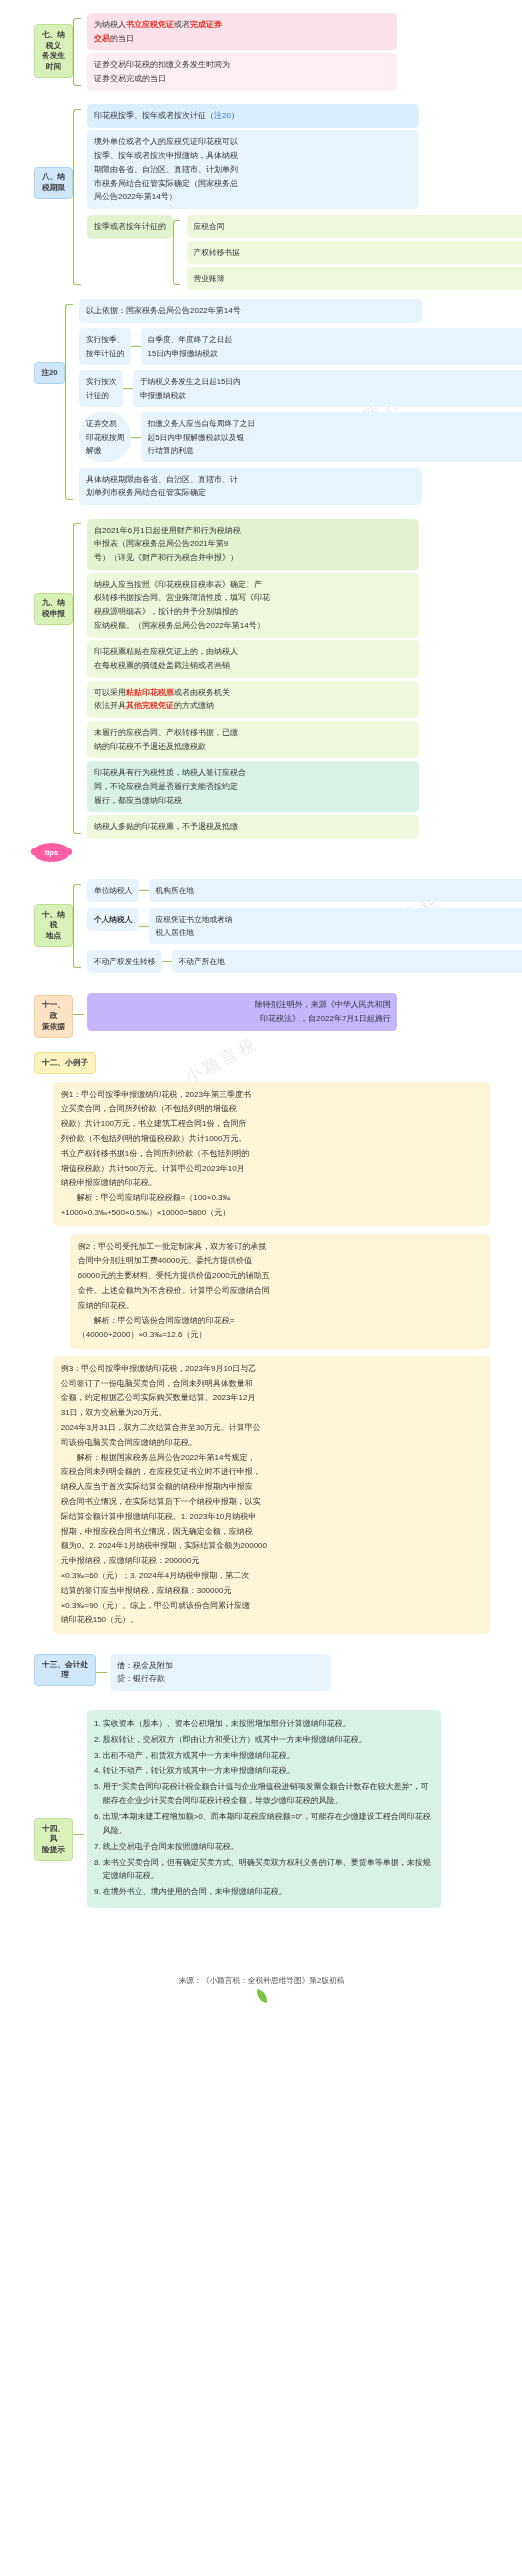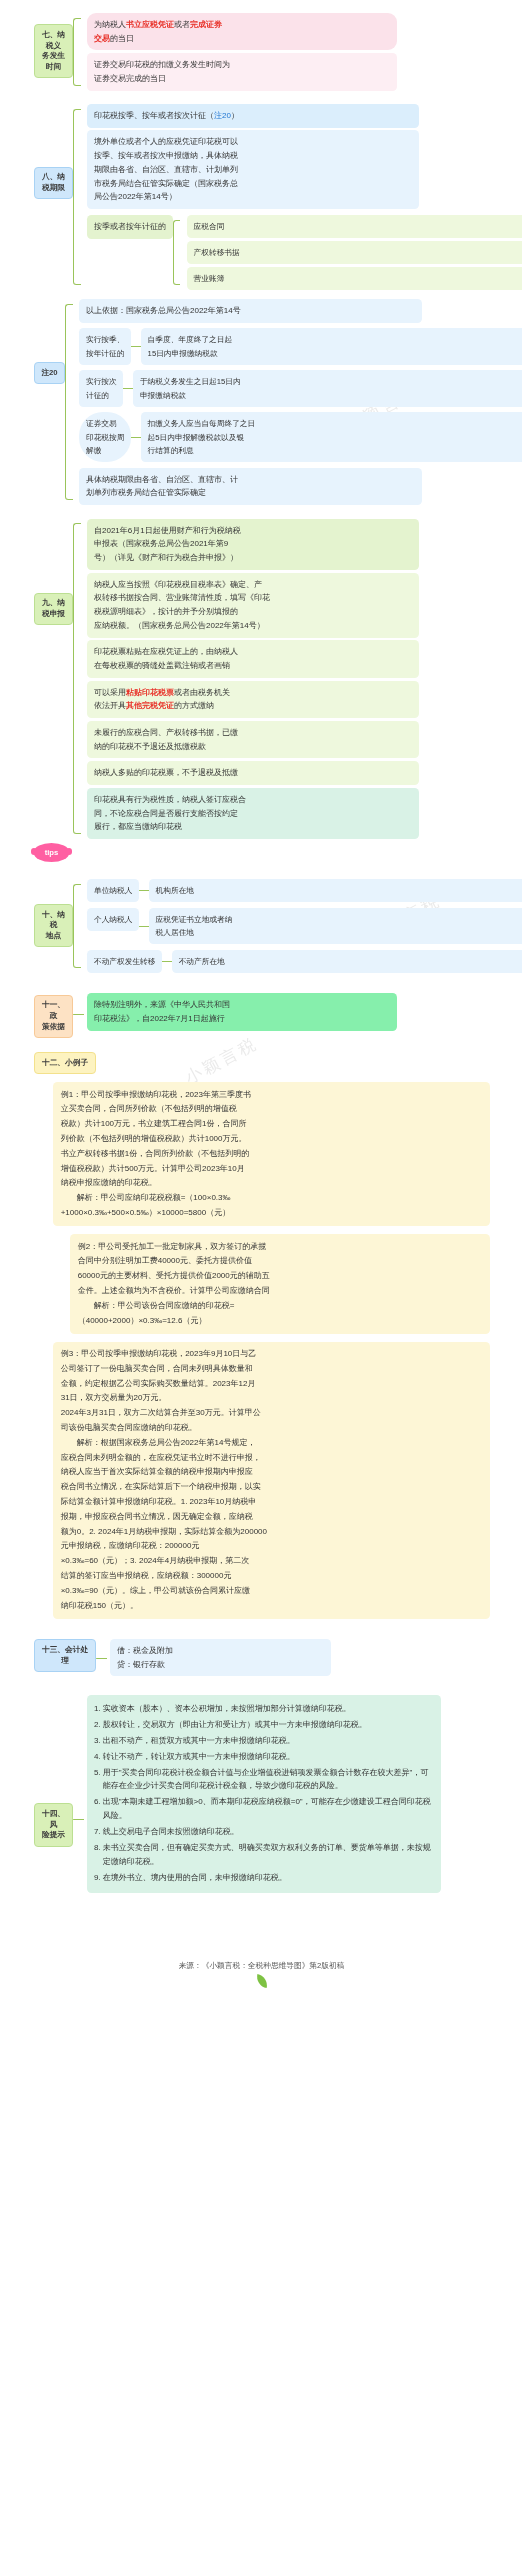--- a/index.html
+++ b/index.html
@@ -92,24 +92,24 @@
     line-height: 1.72;
     margin: 2.8px 0;
     position: relative;
   }
   .box.sub { font-size: 7.7px; }
   .b-blue { background: #dbeefc; }
   .b-lblue { background: #e7f3fd; }
   .b-green { background: #e4f3cf; }
   .b-lgreen { background: #eef8dd; }
   .b-mint { background: #d9f2e6; }
-  .b-pink { background: #fbe2ea; border-radius: 9px; }
+  .b-pink { background: #fbe2ea; }
   .b-lpink { background: #fdeef3; }
   .b-yellow { background: #fdf6d6; }
-  .b-cream { background: #86efac; }
+  .b-cream { background: #c4b5fd; text-align: right; }
   .redb { color: #e8322a; font-weight: bold; }
   .blue-t { color: #2176d2; }
   .tips {
     width: 35px; height: 19px;
     background: #ff5fa2;
     color: #fff;
     border-radius: 50%/45%;
     display: flex; align-items: center; justify-content: center;
     font-size: 7.7px; font-weight: bold;
     margin-left: 34px;
@@ -265,45 +265,45 @@
         <div>在每枚税票的骑缝处盖戳注销或者画销</div>
       </div>
       <div class="box b-lgreen">
         <div>可以采用<b class="redb">粘贴印花税票</b>或者由税务机关</div>
         <div>依法开具<b class="redb">其他完税凭证</b>的方式缴纳</div>
       </div>
       <div class="box b-lgreen">
         <div>未履行的应税合同、产权转移书据，已缴</div>
         <div>纳的印花税不予退还及抵缴税款</div>
       </div>
-      <div class="box b-lgreen">纳税人多贴的印花税票，不予退税及抵缴</div>
       <div class="box b-mint">
         <div>印花税具有行为税性质，纳税人签订应税合</div>
         <div>同，不论应税合同是否履行支能否按约定</div>
         <div>履行，都应当缴纳印花税</div>
       </div>
+      <div class="box b-lgreen">纳税人多贴的印花税票，不予退税及抵缴</div>
     </div>
   </div>
 
   <div class="row" style="margin-top:1.1px;">
     <div class="tips">tips</div>
   </div>
 
   <div class="row" style="margin-top:14.4px;">
     <div class="lnode green" style="margin-top:28px; white-space:pre-line;">十、纳税
 地点</div>
     <div class="branch" style="min-height:83px;"></div>
     <div class="boxes" style="max-width:332px;">
       <div class="row">
         <div class="box b-lblue sub" style="flex:0 0 auto;text-align:center;">单位纳税人</div>
         <div class="connector"></div>
         <div class="box b-lblue sub" style="flex:1 1 auto;">机构所在地</div>
       </div>
       <div class="row">
-        <div class="box b-lblue sub" style="flex:0 0 auto;">个人纳税人</div>
+        <div class="box b-lblue sub" style="flex:0 0 auto;font-weight:bold;">个人纳税人</div>
         <div class="connector"></div>
         <div class="box b-lblue sub" style="flex:1 1 auto;">
           <div>应税凭证书立地或者纳</div>
             <div>税人居住地</div>
         </div>
       </div>
       <div class="row">
         <div class="box b-lblue sub" style="flex:0 0 auto;">不动产权发生转移</div>
         <div class="connector"></div>
         <div class="box b-lblue sub" style="flex:1 1 auto;">不动产所在地</div>
@@ -340,20 +340,21 @@
         <div>纳税申报应缴纳的印花税。</div>
         <div>　　解析：甲公司应纳印花税税额=（100×0.3‰</div>
         <div>+1000×0.3‰+500×0.5‰）×10000=5800（元）</div>
       </div>
 
       <div class="box b-yellow eg-box" style="margin-top:7.7px;margin-left:17px;">
         <div>例2：甲公司受托加工一批定制家具，双方签订的承揽</div>
         <div>合同中分别注明加工费40000元、委托方提供价值</div>
         <div>60000元的主要材料、受托方提供价值2000元的辅助五</div>
         <div>金件。上述金额均为不含税价。计算甲公司应缴纳合同</div>
+        <div>应纳的印花税。</div>
         <div>　　解析：甲公司该份合同应缴纳的印花税=</div>
         <div>（40000+2000）×0.3‰=12.6（元）</div>
       </div>
 
       <div class="box b-yellow eg-box" style="margin-top:7.7px;">
         <div>例3：甲公司按季申报缴纳印花税，2023年9月10日与乙</div>
         <div>公司签订了一份电脑买卖合同，合同未列明具体数量和</div>
         <div>金额，约定根据乙公司实际购买数量结算。2023年12月</div>
         <div>31日，双方交易量为20万元。</div>
         <div>2024年3月31日，双方二次结算合并至30万元。计算甲公</div>

